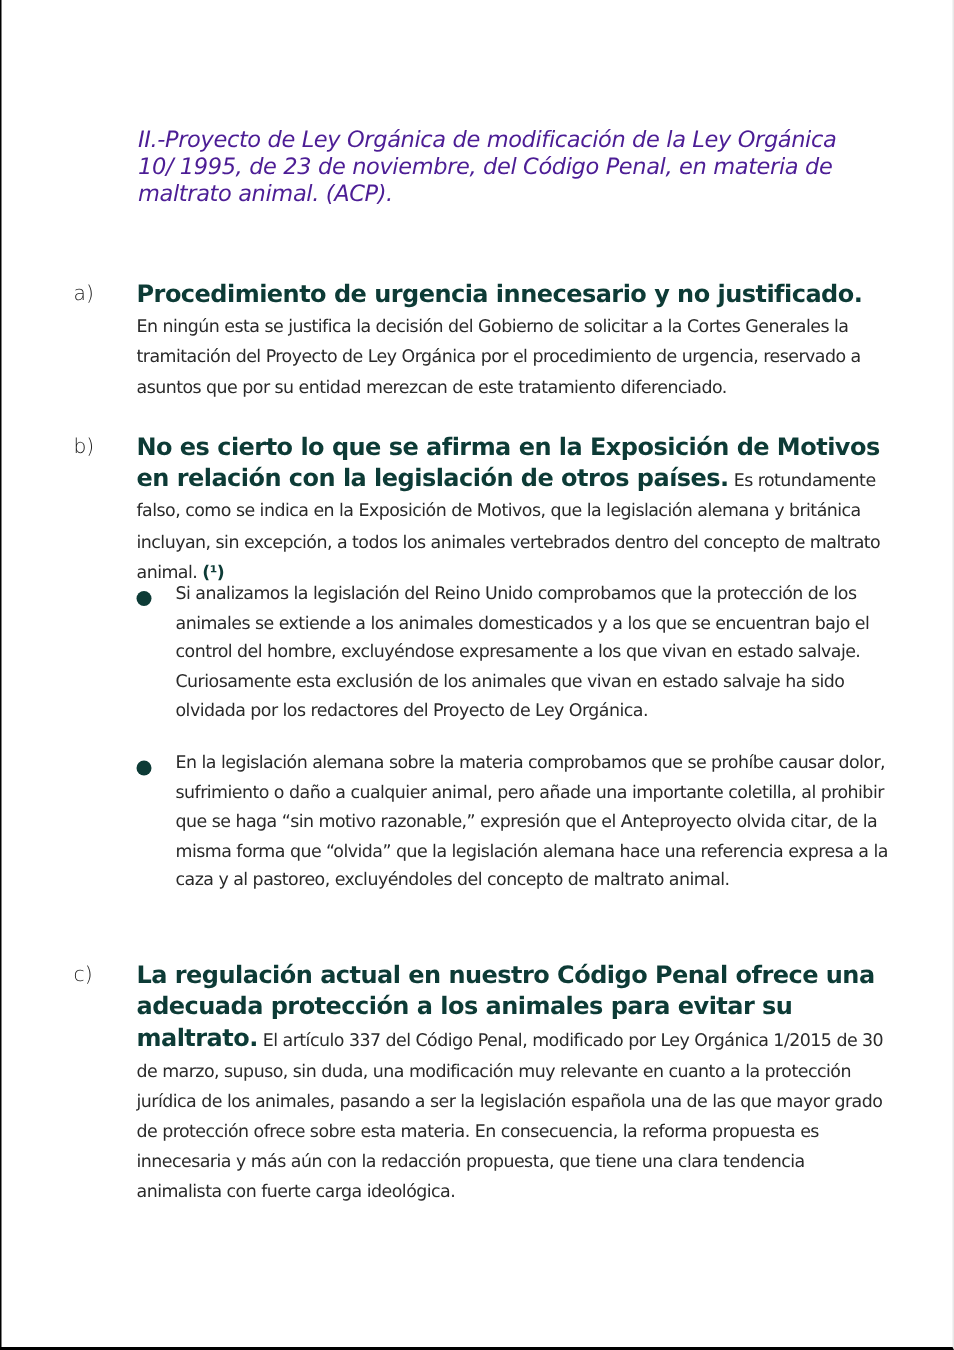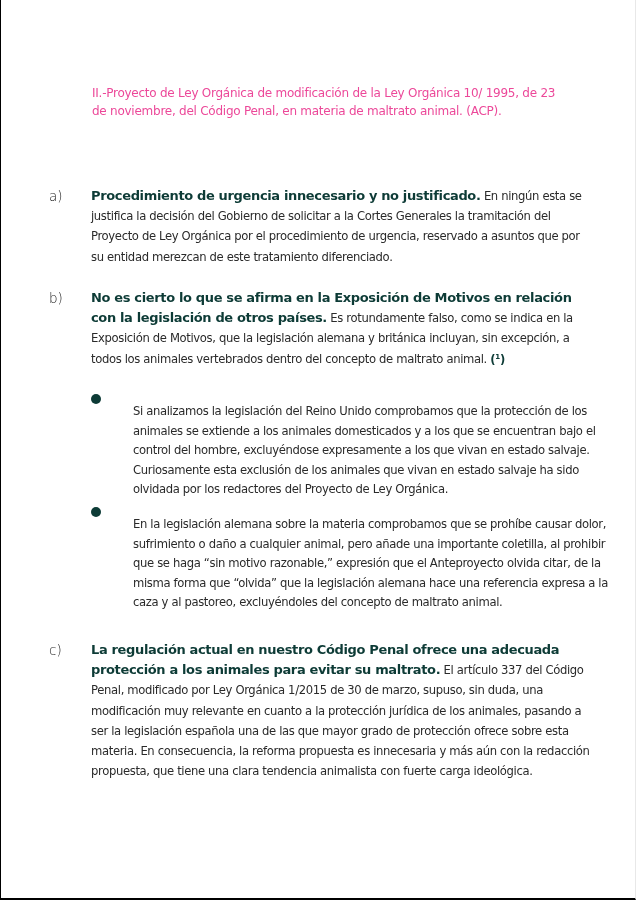--- a/index.html
+++ b/index.html
@@ -5,47 +5,47 @@
     html, body { margin: 0; padding: 0; background: #ffffff; }
     body { width: 636px; height: 900px; position: relative; overflow: hidden; }
     .page {
       position: absolute; left: 0; top: 0; width: 634px; height: 898px;
       border-left: 1px solid #000; border-bottom: 2px solid #000;
       border-right: 1px solid #e8e8e8;
       box-sizing: content-box;
     }
     .title {
       position: absolute; left: 91px; top: 84px; width: 470px;
-      font-family: "DejaVu Sans", sans-serif; font-size: 12px; line-height: 18px;
-      color: #ec4899; font-weight: normal; letter-spacing: -0.25px; margin: 0;
+      font-family: "DejaVu Sans", sans-serif; font-size: 15px; line-height: 18px;
+      color: #4c1d95; font-weight: normal; letter-spacing: -0.25px; margin: 0; font-style: italic;
     }
     .section { position: absolute; left: 0; width: 636px; }
     .marker {
       position: absolute; left: 48px; top: 0;
       font-family: "DejaVu Sans", sans-serif; font-size: 13.5px; line-height: 20px; color: #222;
       font-weight: 300;
     }
     .para {
       position: absolute; left: 90px; width: 500px;
       font-family: "DejaVu Sans", sans-serif; font-size: 11.6px; line-height: 20.2px;
       color: #2a2a2a; letter-spacing: -0.35px; margin: 0;
     }
     .lead {
       font-family: "DejaVu Sans", sans-serif; font-weight: bold; color: #0d3b36;
-      font-size: 13px; letter-spacing: -0.35px; margin-top: 48px;
+      font-size: 16px; letter-spacing: -0.35px; margin-top: 48px;
     }
     .ref { color: #0d3b36; font-weight: bold; }
     .bullet {
       position: absolute; left: 90px; width: 10px; height: 10px; border-radius: 50%;
       background: #0d3b36;
     }
     .bpara {
       position: absolute; left: 116px; width: 476px;
       font-family: "DejaVu Sans", sans-serif; font-size: 11.6px; line-height: 19.6px;
-      color: #2a2a2a; letter-spacing: -0.35px; margin: 16px;
+      color: #2a2a2a; letter-spacing: -0.35px; margin: 0;
     }
   </style>
 </head>
 <body>
 
 <div class="page">
 
   <h1 class="title">II.-Proyecto de Ley Orgánica de modificación de la Ley Orgánica 10/ 1995, de 23 de noviembre, del Código Penal, en materia de maltrato animal. (ACP).</h1>
 
   <div class="section" style="top:186px;">

